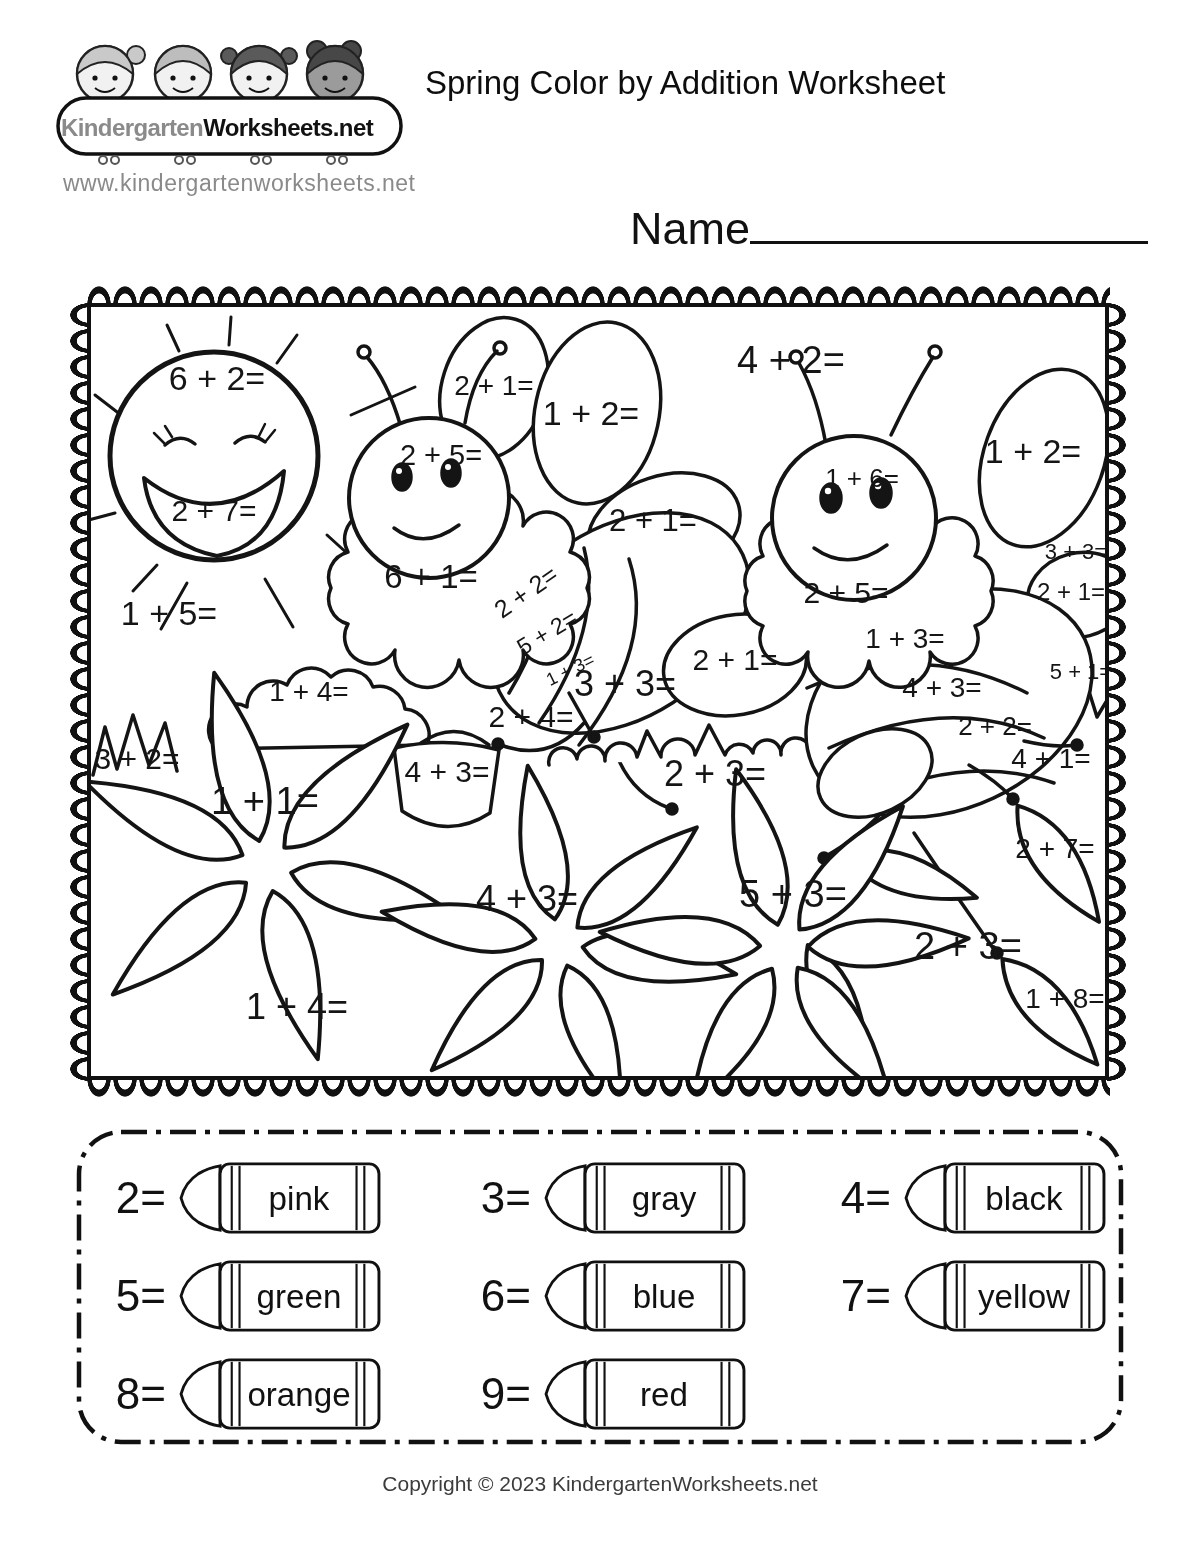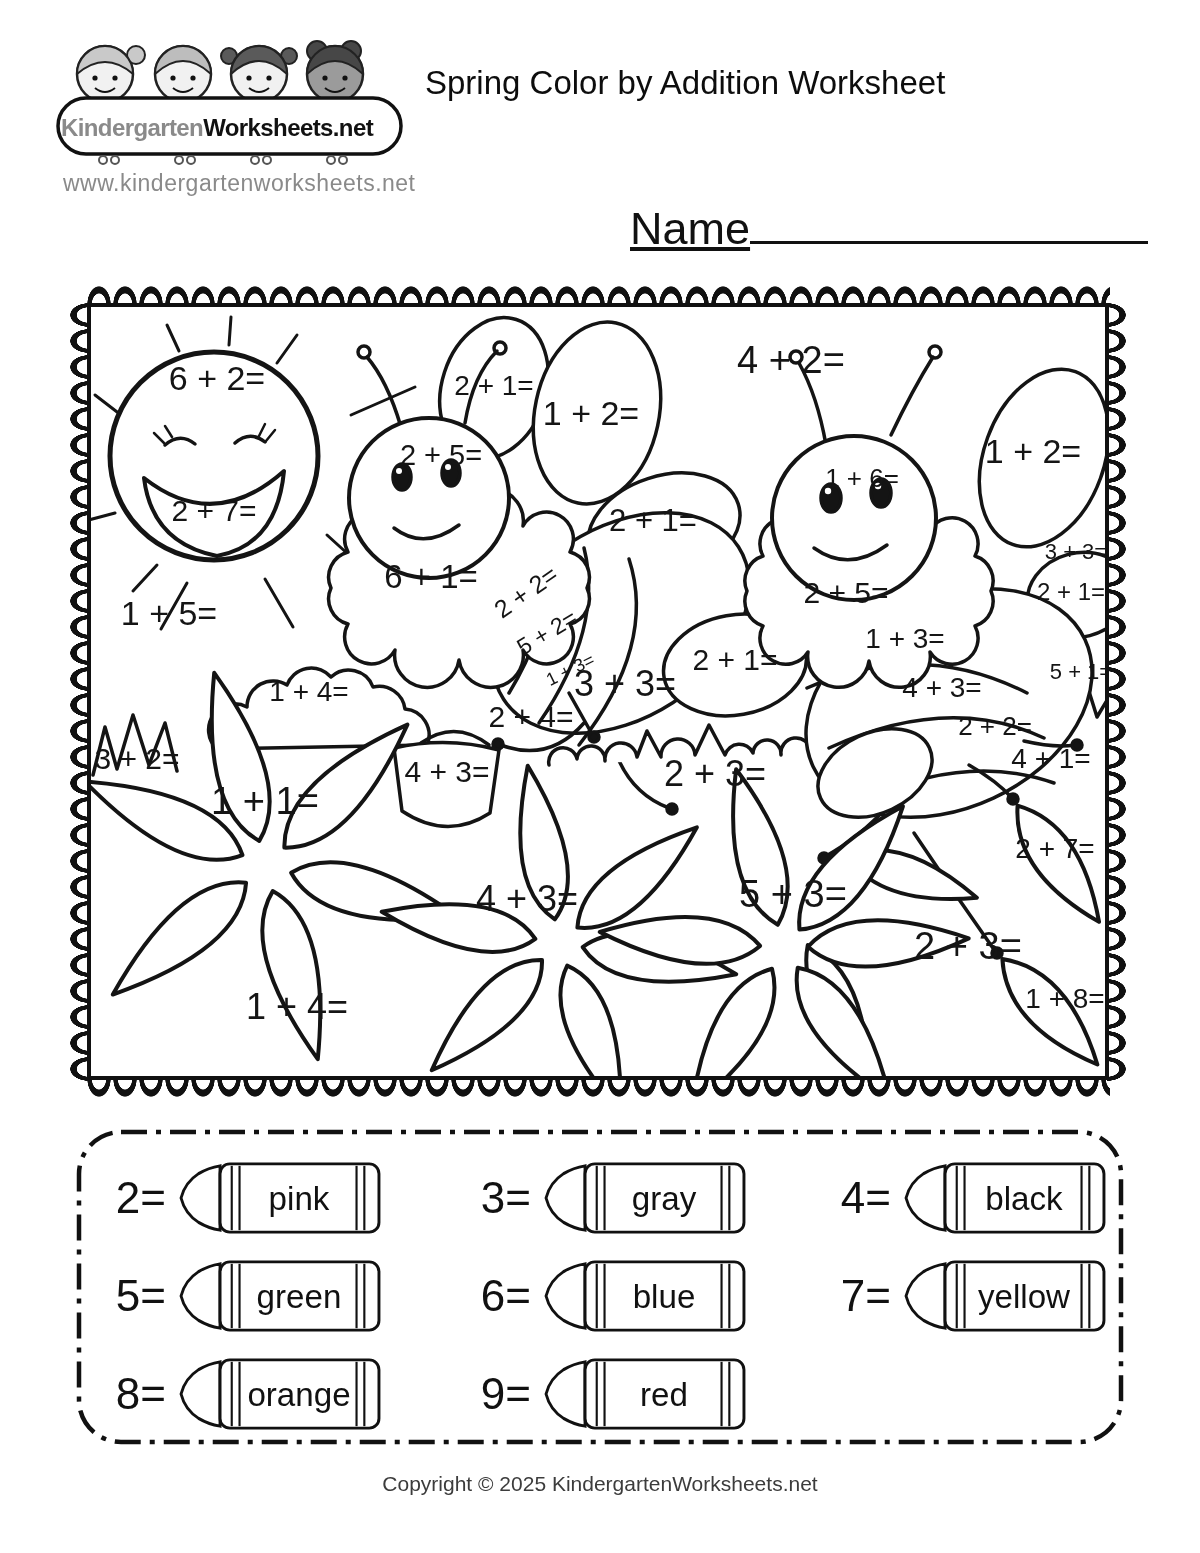--- a/index.html
+++ b/index.html
@@ -5,21 +5,21 @@
   html,body{margin:0;padding:0;}
   body{
     width:1200px;height:1553px;position:relative;background:#fff;
     font-family:"Liberation Sans",sans-serif;color:#111;overflow:hidden;
   }
   .abs{position:absolute;}
   
   #logo-svg{position:absolute;left:55px;top:28px;}
   #website{position:absolute;left:57px;top:170px;font-size:23px;color:#8a8a8a;letter-spacing:.5px;margin-left:6px;}
   #title{position:absolute;left:425px;top:64px;width:690px;font-size:33px;color:#0d0d0d;white-space:nowrap;}
-  #name-row{position:absolute;left:630px;top:203px;font-size:45px;text-decoration:underline;}
+  #name-row{position:absolute;left:630px;top:203px;font-size:45px;}
   #name-line{display:inline-block;width:398px;border-bottom:3px solid #111;height:38px;vertical-align:baseline;}
   
   #picture{position:absolute;left:68px;top:284px;width:1060px;height:815px;}
   .sc{position:absolute;}
   .sc-top{left:18px;right:18px;top:1px;height:20px;
     background-image:radial-gradient(12px 19px at 50% 100%,#fff 7px,#111 7.5px 11.5px,rgba(0,0,0,0) 12px);
     background-size:26px 20px;background-repeat:repeat-x;background-position:0 bottom;}
   .sc-bottom{left:18px;right:18px;bottom:1px;height:20px;
     background-image:radial-gradient(12px 19px at 50% 0%,#fff 7px,#111 7.5px 11.5px,rgba(0,0,0,0) 12px);
     background-size:26px 20px;background-repeat:repeat-x;background-position:0 top;}
@@ -372,14 +372,14 @@
         <line x1="58" y1="7" x2="58" y2="73" stroke="#111" stroke-width="2.2"></line>
         <line x1="66" y1="7" x2="66" y2="73" stroke="#111" stroke-width="2.2"></line>
         <line x1="186" y1="7" x2="186" y2="73" stroke="#111" stroke-width="2.2"></line>
         <line x1="194" y1="7" x2="194" y2="73" stroke="#111" stroke-width="2.2"></line>
         <text x="127" y="52" text-anchor="middle" font-size="34">red</text>
       </svg>
   </div>
 </div>
 
 <div id="footer">
-  <div>Copyright © 2025 KindergartenWorksheets.net</div>
+  <div>Copyright © 2023 KindergartenWorksheets.net</div>
 </div>
 
 </body></html>

